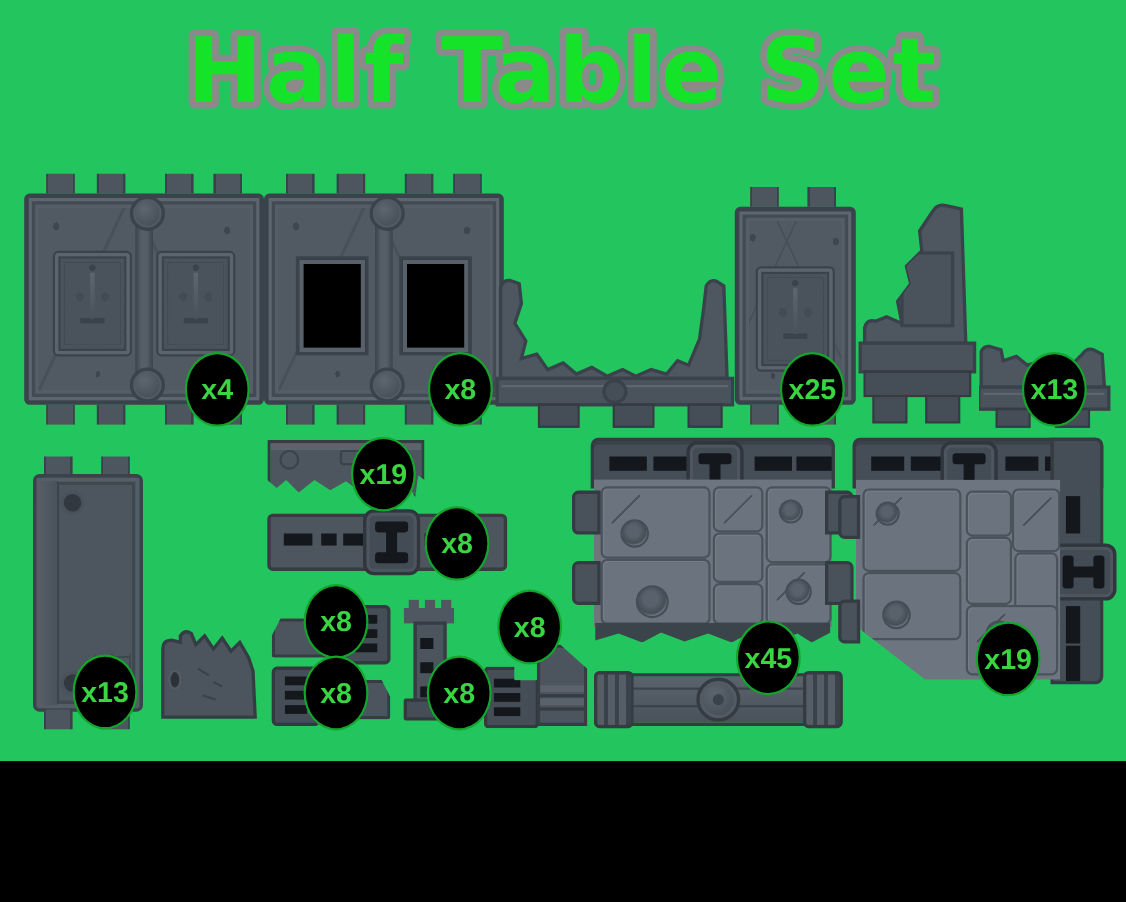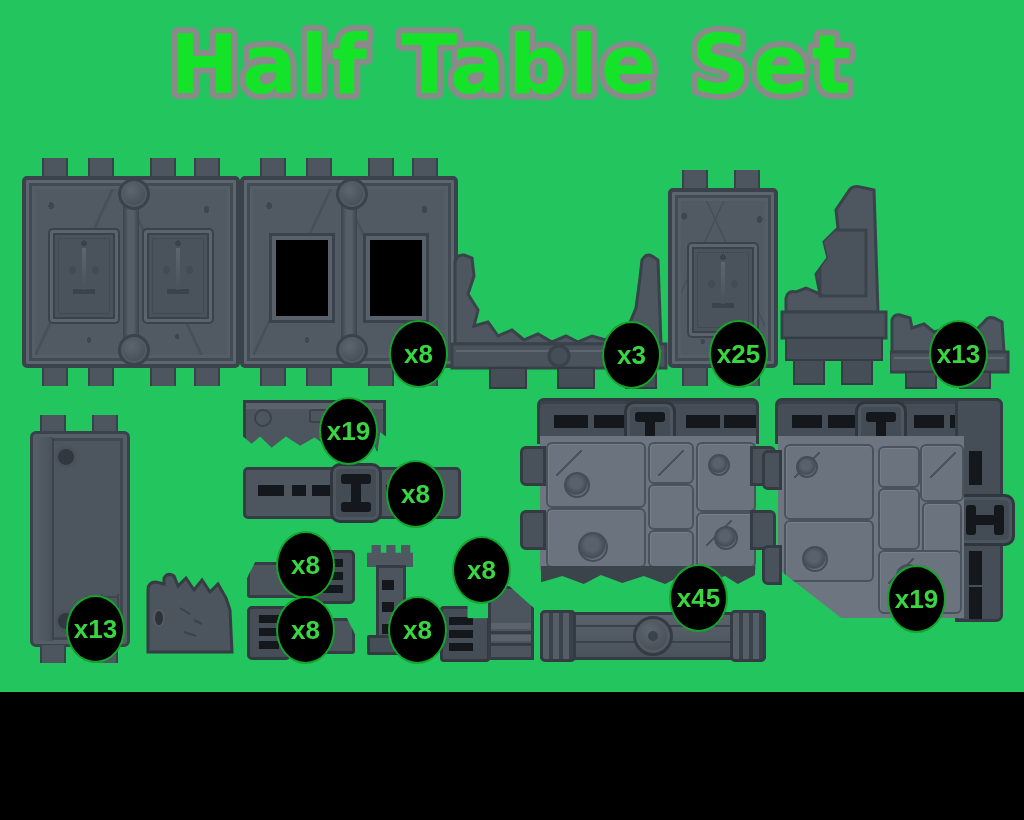--- a/index.html
+++ b/index.html
@@ -325,22 +325,22 @@
       <div class="slab crack hole hG" style="left:100px;top:114px;width:80px;height:60px"></div>
     </div>
     <div class="sclip l" style="top:52px"></div>
     <div class="sclip l" style="top:147px"></div>
   </div>
 
   <div class="piece" id="beam45">
     <div class="boss"></div>
   </div>
 
+  <div class="badge" style="left:168px;top:320px">x4</div>
   <div class="badge" style="left:389px;top:320px">x8</div>
-  <div class="badge" style="left:602px;top:321px">x3</div>
   <div class="badge" style="left:709px;top:320px">x25</div>
   <div class="badge" style="left:929px;top:320px">x13</div>
   <div class="badge" style="left:319px;top:397px">x19</div>
   <div class="badge" style="left:386px;top:460px">x8</div>
   <div class="badge" style="left:276px;top:531px">x8</div>
   <div class="badge" style="left:452px;top:536px">x8</div>
   <div class="badge" style="left:276px;top:596px">x8</div>
   <div class="badge" style="left:388px;top:596px">x8</div>
   <div class="badge" style="left:66px;top:595px">x13</div>
   <div class="badge" style="left:887px;top:565px">x19</div>

